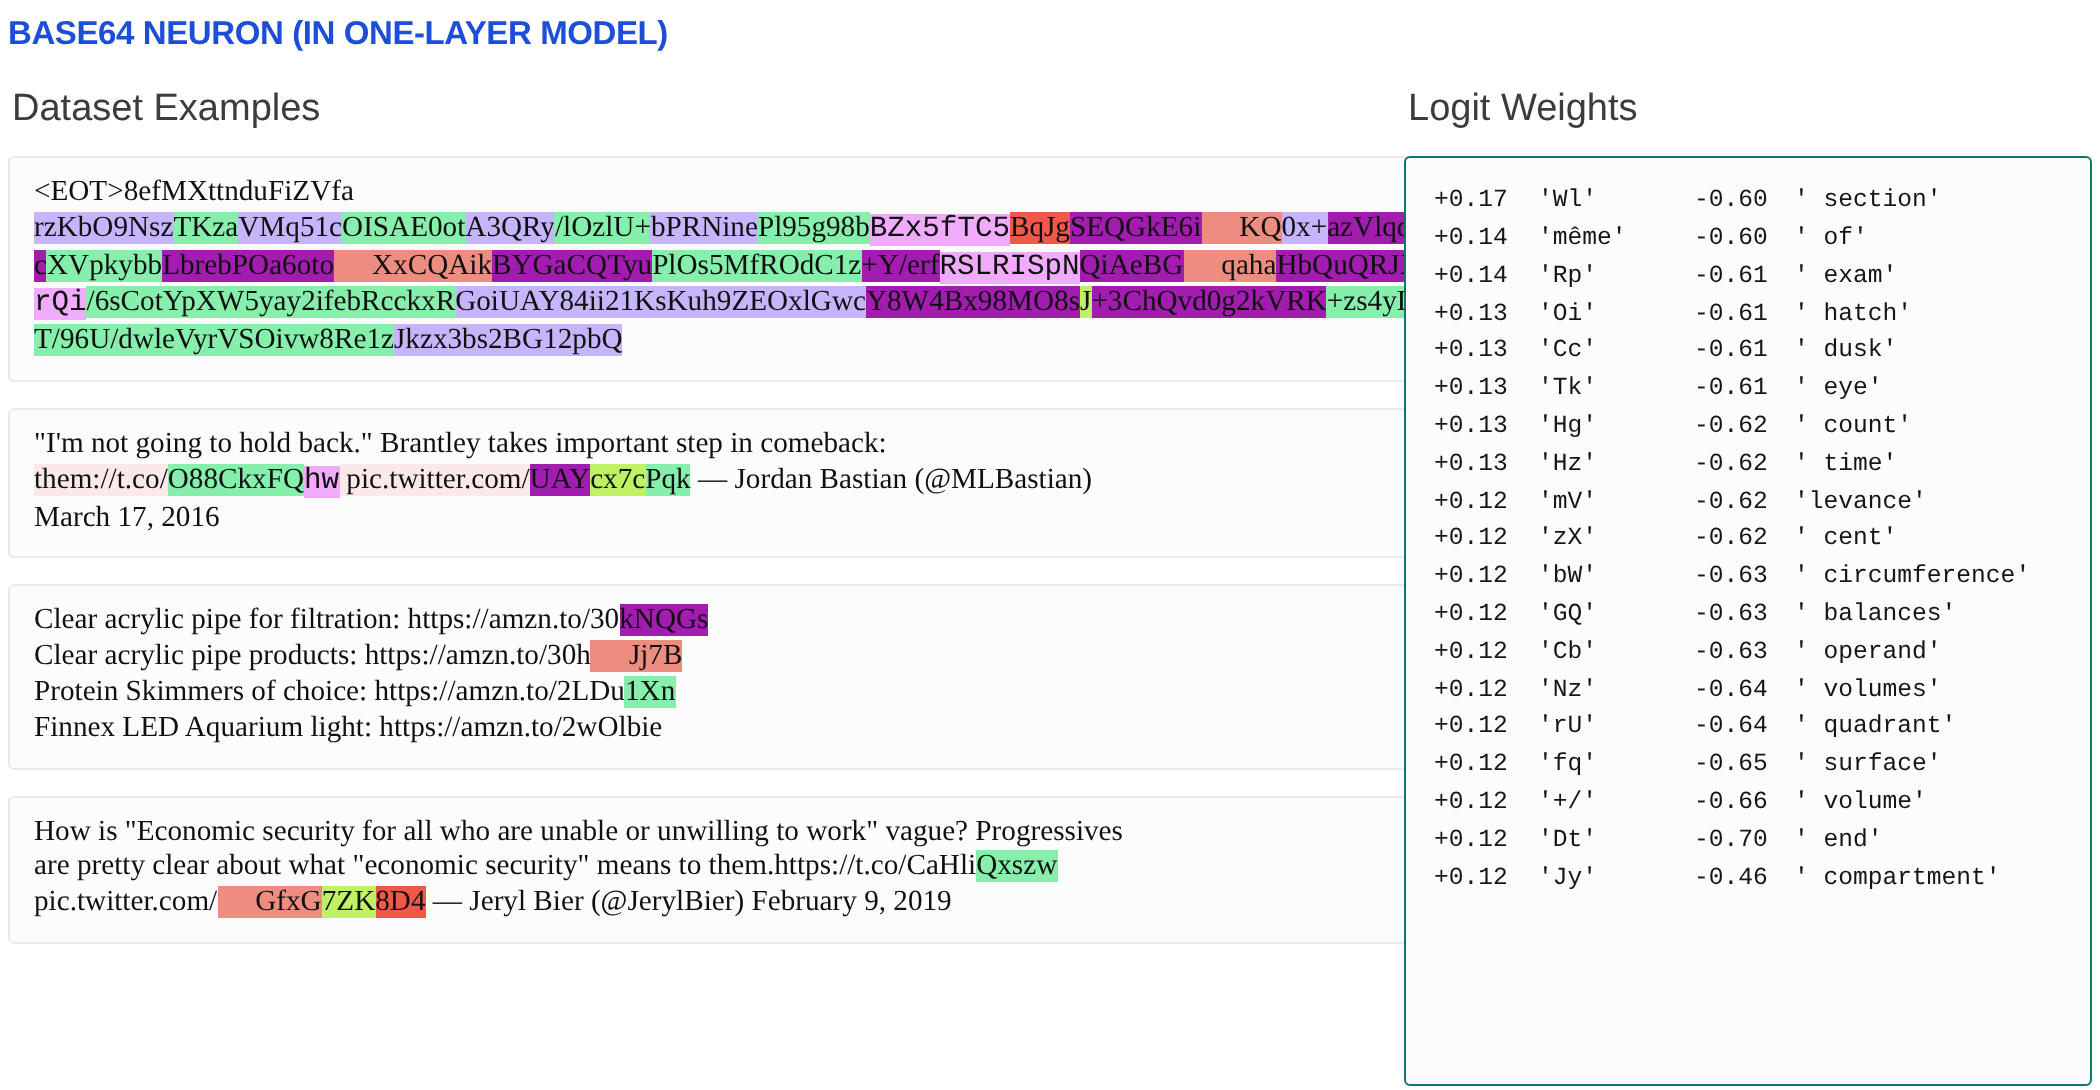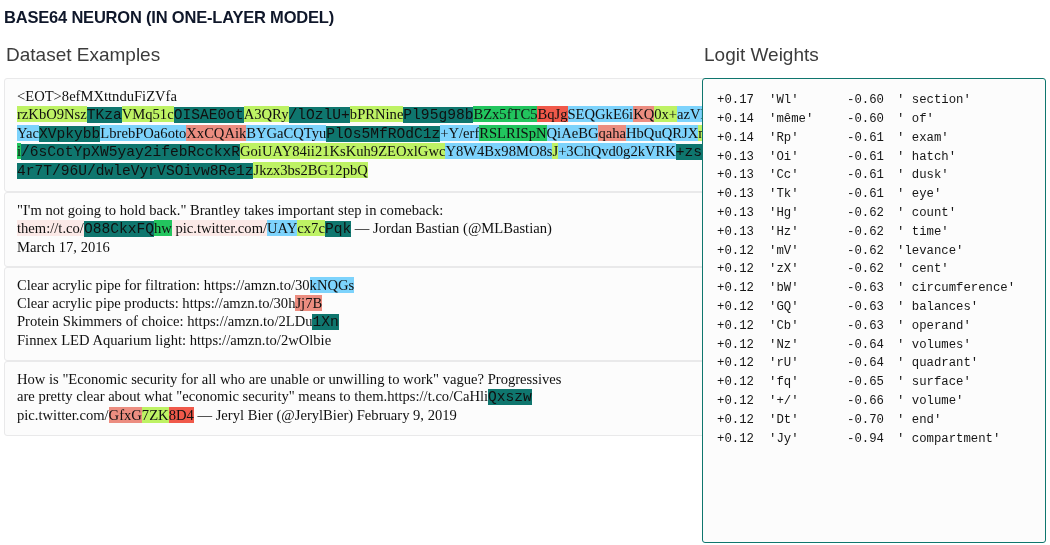--- a/index.html
+++ b/index.html
@@ -17,21 +17,21 @@
   }
 
   #page-title {
     position: absolute;
     left: 4px;
     top: 8px;
     font-family: "Liberation Sans", sans-serif;
     font-weight: bold;
     font-size: 16.5px;
     letter-spacing: -0.2px;
-    color: #0f172a;
+    color: #1d4ed8;
   }
 
   .panel {
     position: absolute;
     top: 44px;
   }
   #panel-dataset { left: 4px; width: 752px; }
   #panel-logits  { left: 702px; width: 344px; }
 
   .panel-heading {
@@ -42,40 +42,40 @@
     font-family: "Liberation Sans", sans-serif;
   }
 
   
   .example-card {
     box-sizing: border-box;
     border: 1px solid #e9e9ea;
     border-radius: 3px;
     background: #fcfcfc;
     padding: 9px 12px 10px 12px;
-    margin-bottom: 0;
+    margin-bottom: 13px;
     font-family: "Liberation Serif", serif;
     font-size: 14.6px;
     line-height: 1.22;
     color: #101010;
     word-break: break-all;
     white-space: pre-wrap;
     overflow: hidden;
   }
   .example-card.wrap-normal {
     word-break: normal;
   }
 
   
   .h1 { background: #fbe9e7; }
-  .h2 { background: #bef264; }
-  .h3 { background: #0f766e; font-family: Liberation Mono, monospace; }
-  .h4 { background: #7dd3fc; }
-  .h5 { background: #22c55e; }
-  .h6 { background: #ec8d80; }
+  .h2 { background: #c4b5fd; }
+  .h3 { background: #86efac; }
+  .h4 { background: #a21caf; }
+  .h5 { background: #f0abfc; font-family: Liberation Mono, monospace; }
+  .h6 { background: #ec8d80; padding-left: 19px; }
   .h7 { background: #bef264; }
   .h8 { background: #f0594a; }
 
   
   #logit-card {
     box-sizing: border-box;
     border: 1px solid #0f766e;
     border-radius: 3px;
     background: #fcfcfc;
     padding: 12px 10px 14px 14px;
@@ -231,19 +231,19 @@
           </tr>
           <tr>
             <td class="pos-val">+0.12</td>
             <td class="pos-tok">'Dt'</td>
             <td class="neg-val">-0.70</td>
             <td class="neg-tok">' end'</td>
           </tr>
           <tr>
             <td class="pos-val">+0.12</td>
             <td class="pos-tok">'Jy'</td>
-            <td class="neg-val">-0.94</td>
+            <td class="neg-val">-0.46</td>
             <td class="neg-tok">' compartment'</td>
           </tr>
         </tbody>
     </table>
   </div>
 </div>
 
 </body></html>

